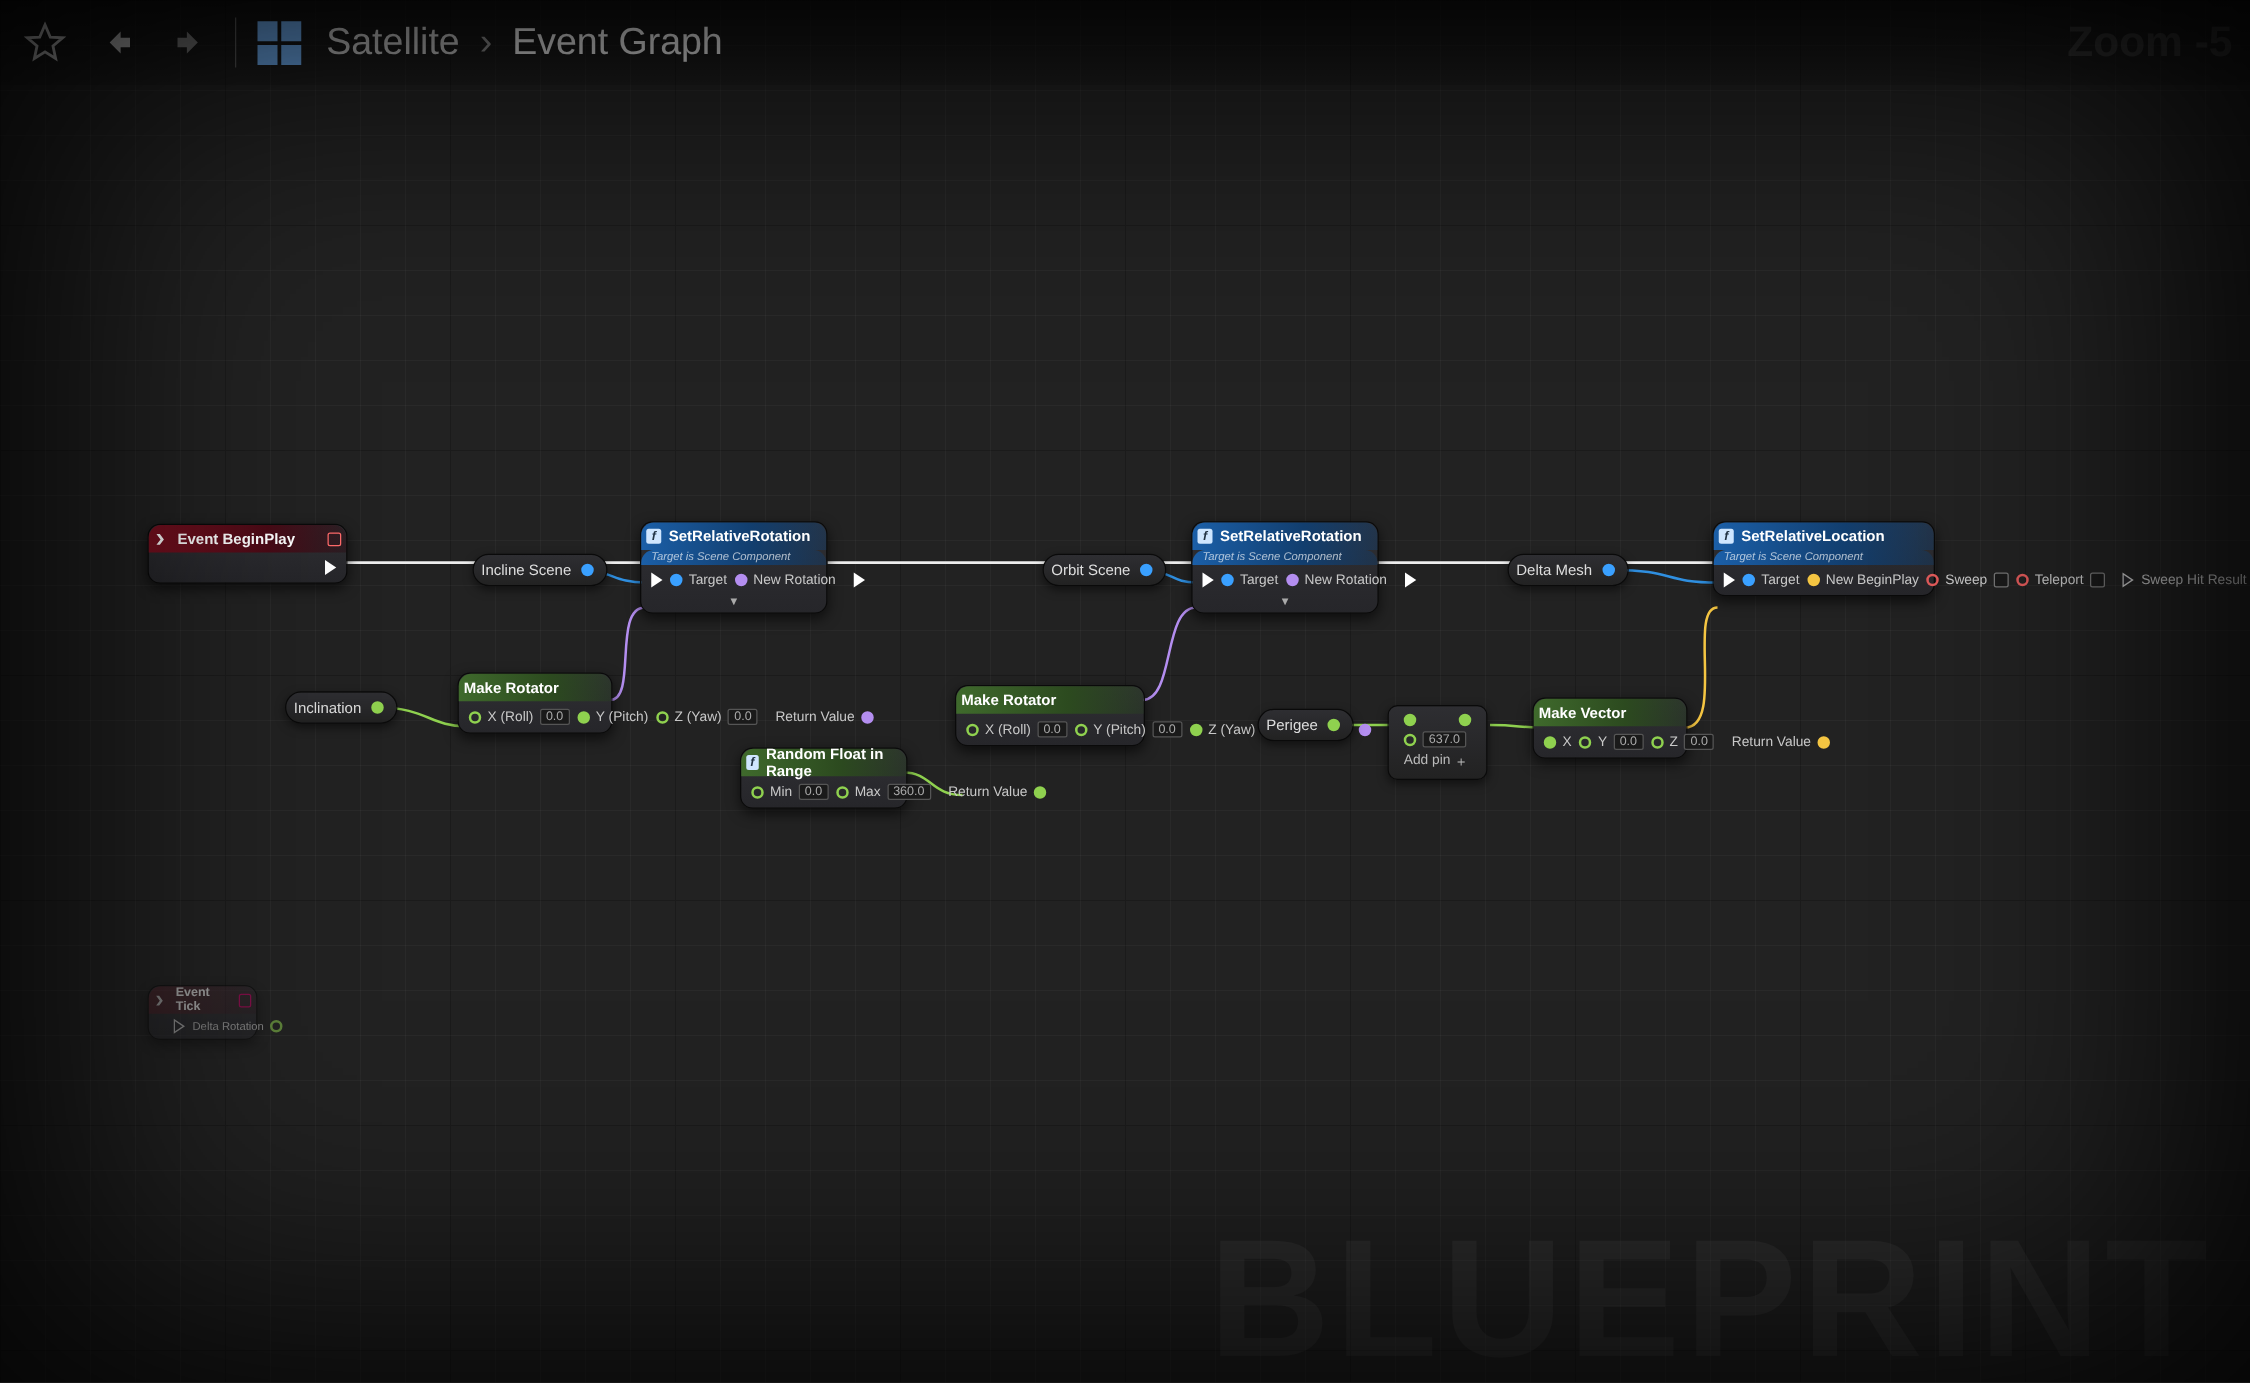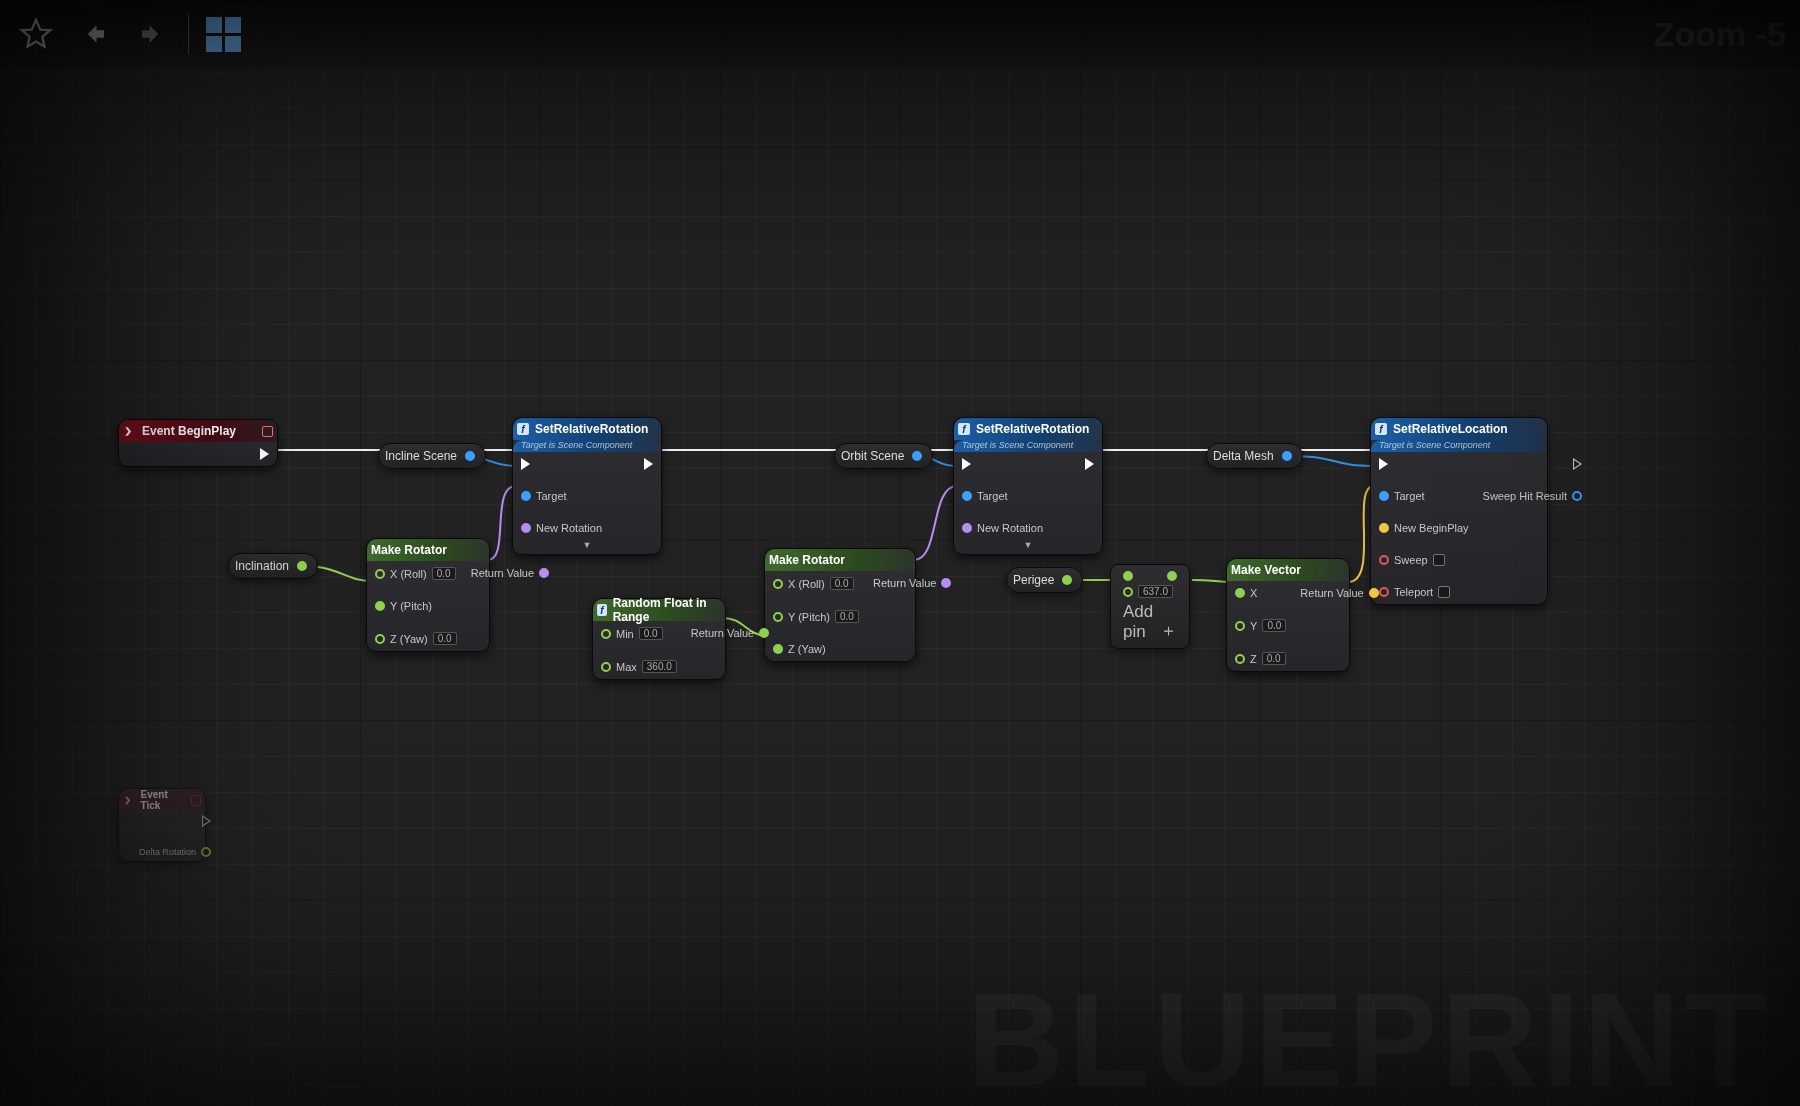--- a/index.html
+++ b/index.html
@@ -22,21 +22,21 @@
 
 .canvas{position:absolute;inset:0}
 .node{position:absolute;border-radius:10px;background:linear-gradient(to bottom,#2f2f33,#26262a);border:1px solid #0a0a0a;box-shadow:0 4px 10px rgba(0,0,0,.6);font-size:12px;color:#c8c8c8}
 .node-header{height:22px;display:flex;align-items:center;padding:0 4px;border-radius:10px 10px 0 0;font-size:12px;font-weight:600;color:#fff;gap:6px}
 .node-header.sub{height:12px;font-size:9px;font-style:italic;font-weight:400;padding:0 8px 2px;color:rgba(255,255,255,.65)}
 .hdr-red{background:linear-gradient(to right,#7a1020 0%,#4a0a16 60%,rgba(40,10,16,.4) 100%)}
 .hdr-red-dim{background:linear-gradient(to right,rgba(122,16,32,.4),rgba(50,10,20,.2))}
 .hdr-blue{background:linear-gradient(to right,#1b5fa8,#123e6e 60%,rgba(18,62,110,.4) 100%)}
 .hdr-green{background:linear-gradient(to right,#3f6a2c,#2c4a1f 60%,rgba(40,70,30,.3) 100%)}
 .node-body{padding:6px 8px;display:flex;justify-content:space-between;gap:14px}
-.pins{display:flex;flex-direction:column;gap:20px}
+.pins{display:flex;flex-direction:row;gap:6px}
 .pin{display:flex;align-items:center;gap:5px;white-space:nowrap;font-size:11px}
 .pin.right{flex-direction:row-reverse}
 .exec{width:0;height:0;border-top:6px solid transparent;border-bottom:6px solid transparent;border-left:9px solid #fff}
 .exec.hollow{border-left-color:transparent;position:relative}
 .exec.hollow::before{content:"";position:absolute;left:-9px;top:-6px;width:0;height:0;border-top:6px solid transparent;border-bottom:6px solid transparent;border-left:9px solid #ccc}
 .exec.hollow::after{content:"";position:absolute;left:-8px;top:-4px;width:0;height:0;border-top:4px solid transparent;border-bottom:4px solid transparent;border-left:6px solid #26262a}
 .dot{width:10px;height:10px;border-radius:50%;border:2px solid}
 .dot.fill{background:currentColor}
 .c-blue{color:#3aa0ff}
 .c-green{color:#8fd14f}
@@ -53,21 +53,21 @@
 .small-node{position:absolute;border-radius:8px;background:linear-gradient(to bottom,#2e2e32,#222);border:1px solid #0a0a0a;box-shadow:0 3px 8px rgba(0,0,0,.5);font-size:11px;color:#ccc;padding:6px 12px;display:flex;align-items:center;gap:8px}
 
 svg.wires{position:absolute;inset:0;pointer-events:none}
 .wire-white{stroke:#eee;stroke-width:2.2;fill:none}
 .wire-blue{stroke:#2f8fe0;stroke-width:2;fill:none}
 .wire-green{stroke:#8fd14f;stroke-width:2;fill:none}
 .wire-purple{stroke:#b48ef0;stroke-width:2;fill:none}
 .wire-yellow{stroke:#f4c542;stroke-width:2;fill:none}
 .icon-fn{width:12px;height:12px;border-radius:2px;background:#cfe6ff;color:#234;font-size:10px;font-style:italic;font-weight:700;display:flex;align-items:center;justify-content:center}
 .icon-ev{width:13px;height:13px}
-.addpin{color:#bbb;font-size:17px;display:flex;align-items:flex-end;gap:3px}
+.addpin{color:#bbb;font-size:11px;display:flex;align-items:flex-start;gap:3px}
 </style>
 </head>
 <body>
 
 <div class="viewport">
  <div class="grid"></div>
 
  <div class="toolbar">
    <div class="tb-btn">
      <svg width="34" height="34" viewBox="0 0 24 24" fill="none" stroke="#ccc" stroke-width="1.6">
@@ -86,20 +86,25 @@
    </div>
    <div class="tb-sep"></div>
    <div class="tb-btn">
      <div class="tb-tiles">
        <div class="tb-tile"></div>
           <div class="tb-tile"></div>
           <div class="tb-tile"></div>
           <div class="tb-tile"></div>
      </div>
    </div>
+   <div class="breadcrumb">
+     <span>Satellite</span>
+     <span class="sep">›</span>
+     <span class="active">Event Graph</span>
+   </div>
    <div class="zoom">Zoom -5</div>
  </div>
 
  <div class="canvas">
 
   <svg class="wires" width="1800" height="1106">
 
     <path class="wire-white" d="M228 450 C350 450 430 450 512 450"></path>
 
     <path class="wire-white" d="M662 450 C780 450 870 450 953 450"></path>

